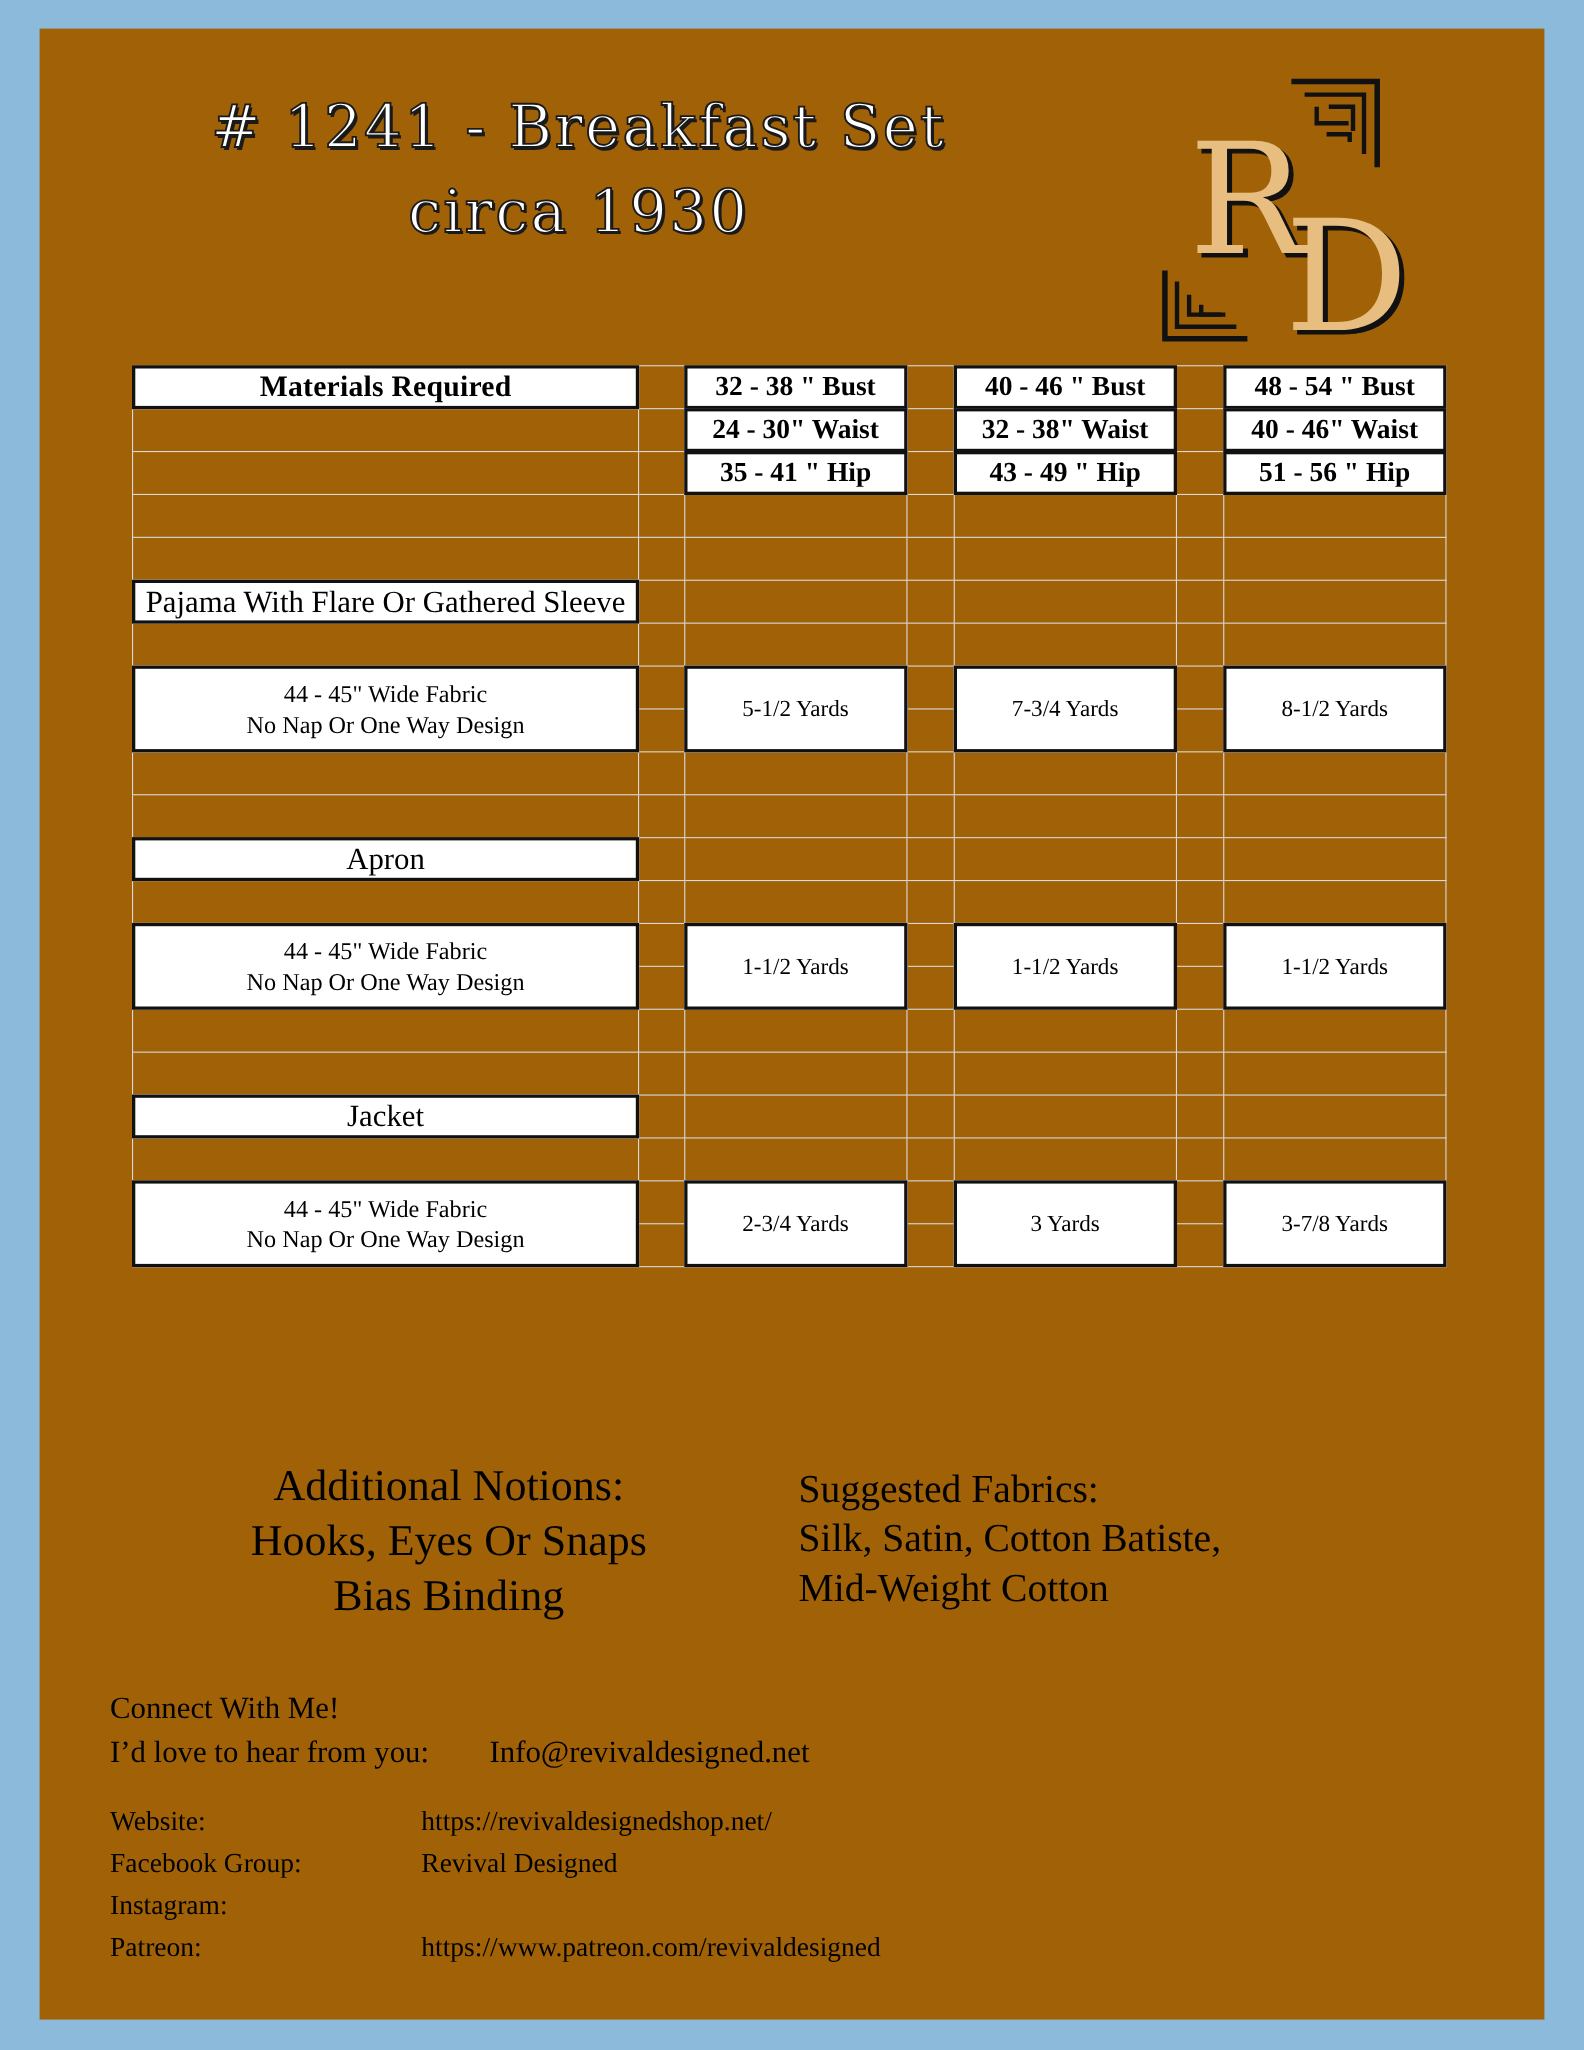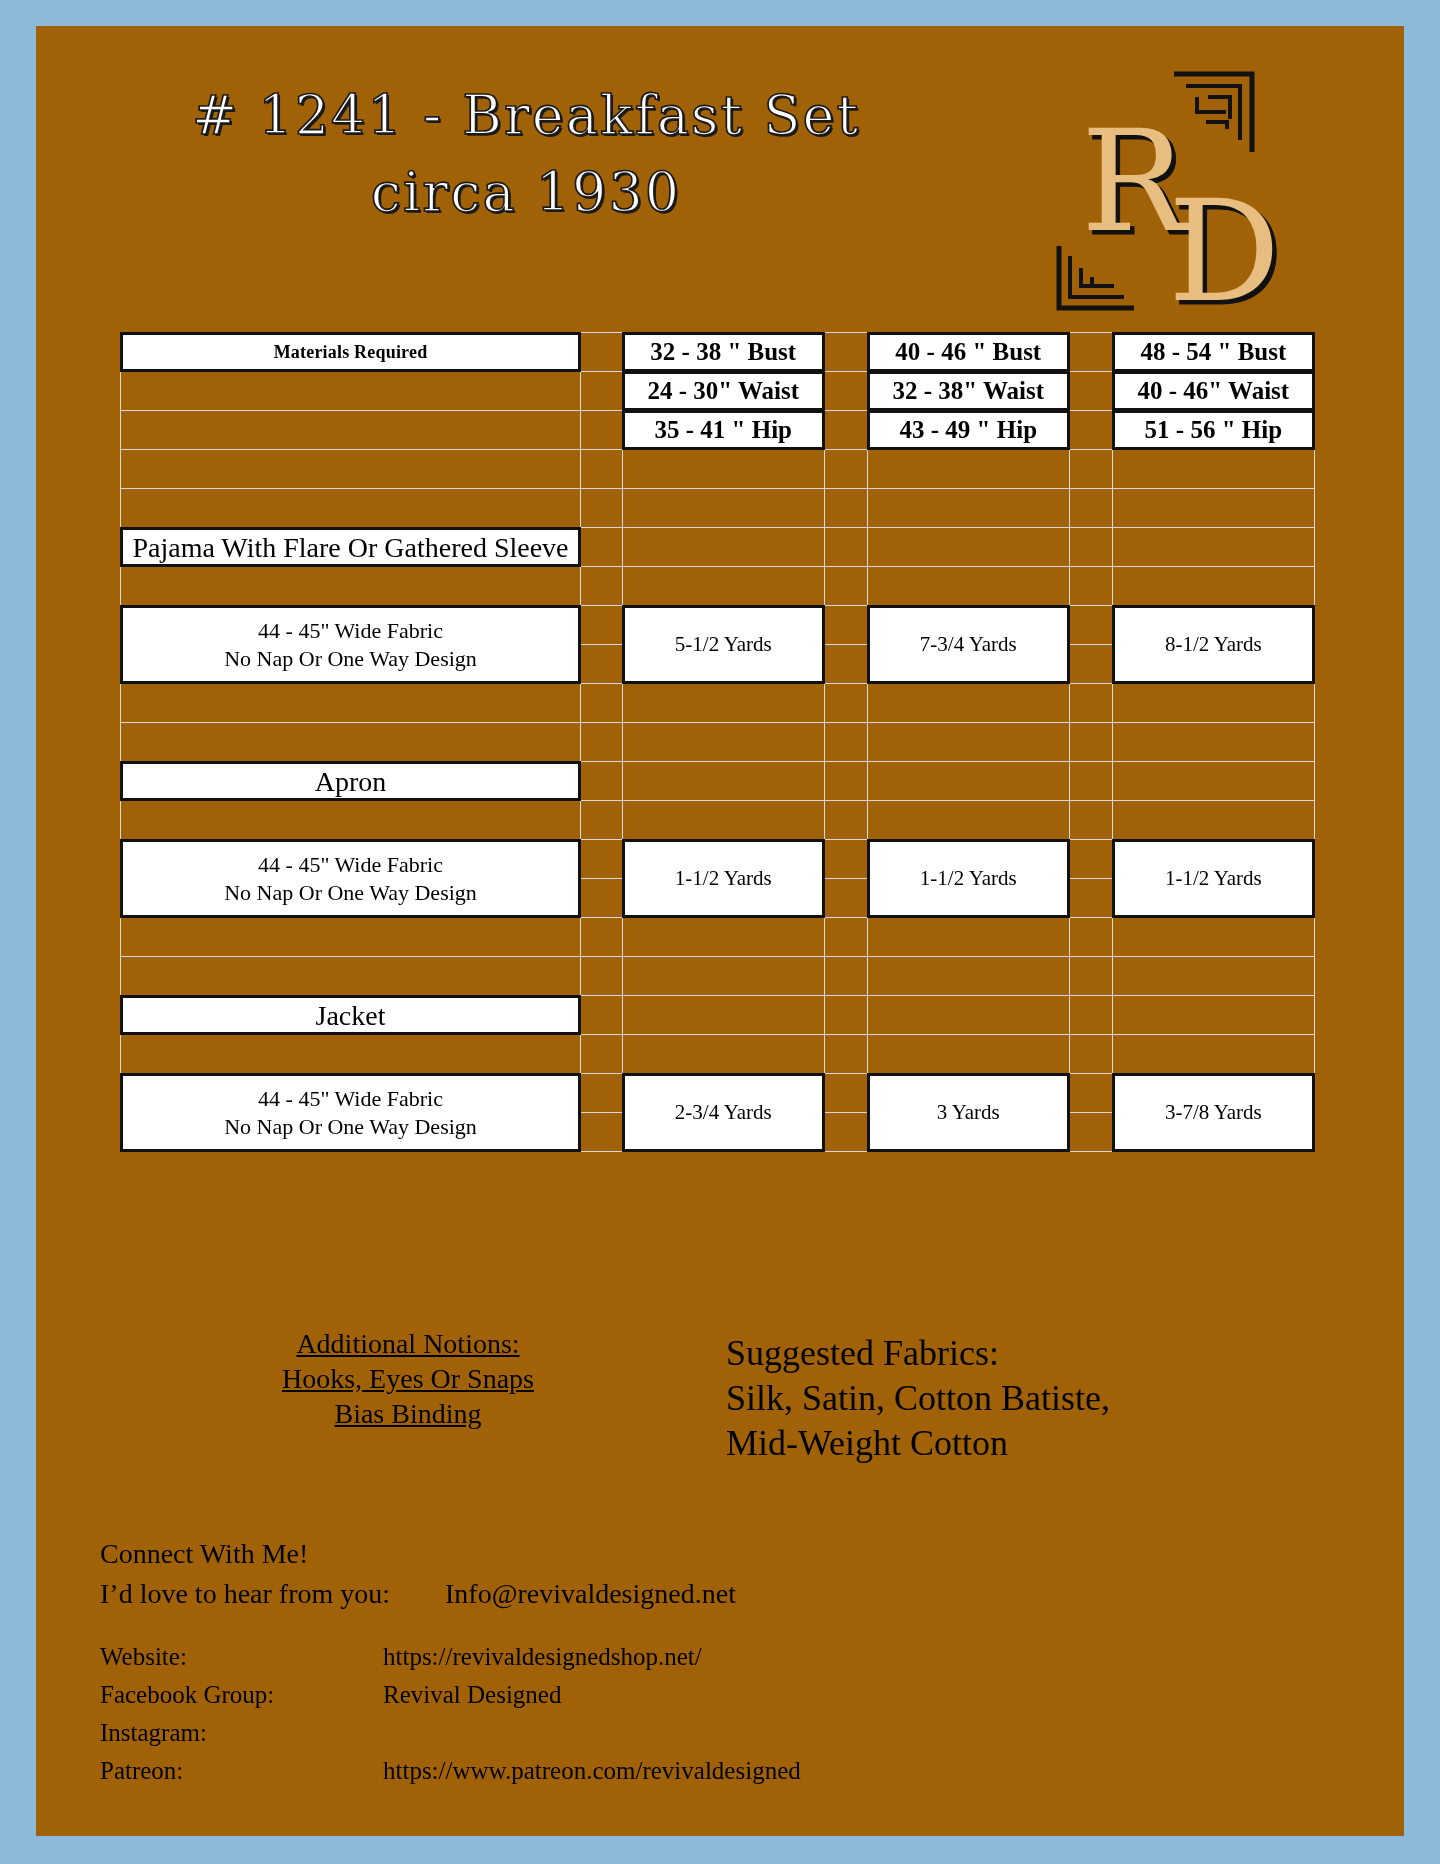--- a/index.html
+++ b/index.html
@@ -92,38 +92,37 @@
     top: -1px;
     bottom: -1px;
     display: flex;
     align-items: center;
     justify-content: center;
     flex-direction: column;
     line-height: 1.25;
     z-index: 2;
   }
 
-  .bx.head-lbl { font-weight: bold; font-size: 18px; letter-spacing: .2px; }
+  .bx.head-lbl { font-weight: bold; font-size: 27px; letter-spacing: .2px; }
   .bx.size-hd  { font-weight: bold; font-size: 25px; }
   .bx.sec      { font-weight: normal; font-size: 28px; }
   .bx.fab      { font-size: 22px; }
   .bx.yard     { font-size: 21px; }
 
   .bx.fab span { display: block; }
 
   
   .notions {
     position: absolute;
     left: 62px;
     top: 1300px;
     width: 620px;
     text-align: center;
-    font-size: 28px;
+    font-size: 40px;
     line-height: 1.25;
-    text-decoration: underline;
   }
   .fabrics {
     position: absolute;
     left: 690px;
     top: 1305px;
     width: 640px;
     text-align: left;
     font-size: 36px;
     line-height: 1.25;
   }

